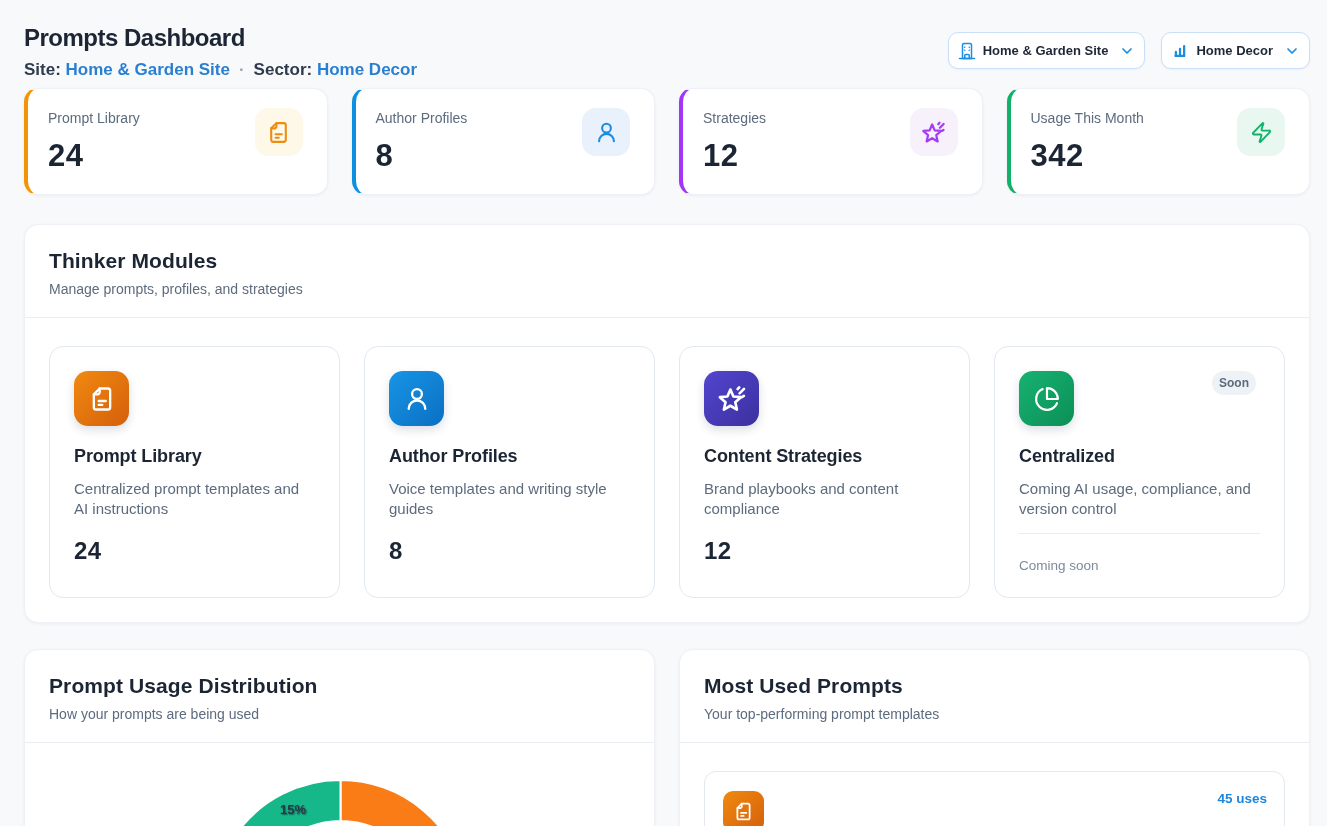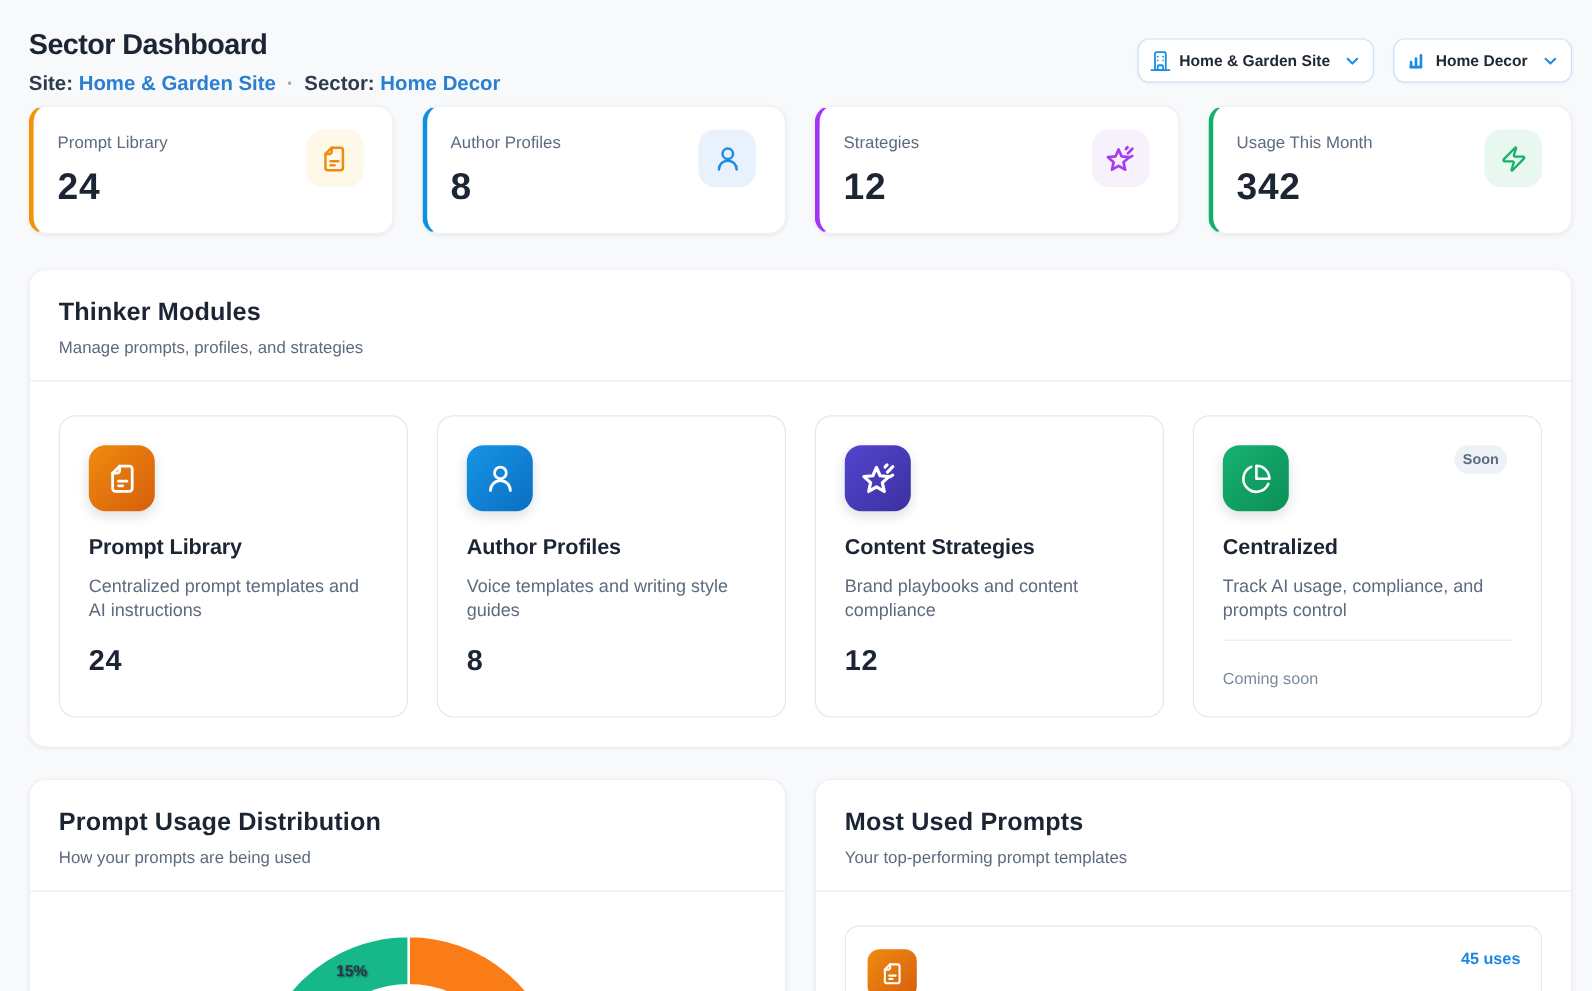--- a/index.html
+++ b/index.html
@@ -91,21 +91,21 @@
 .prow .pt { font-size:16px; font-weight:700; color:#1c2534; }
 .prow .ps { margin-top:8px; font-size:13.5px; color:#5d6b7e; }
 .prow .ps .dot { margin:0 9px; color:#9aa6b5; }
 .prow .uses { margin-left:auto; font-size:13.5px; font-weight:700; color:#1d87e0; margin-top:2px; }
 </style>
 </head>
 <body>
 <div class="page">
   <div class="hdr">
     <div>
-      <h1>Sector Dashboard</h1>
+      <h1>Prompts Dashboard</h1>
       <div class="siterow">Site: <a href="#">Home &amp; Garden Site</a><span class="dot">·</span>Sector: <a href="#">Home Decor</a></div>
     </div>
     <div class="btns">
       <div class="btn">
         <svg width="18" height="18" viewBox="0 0 24 24" fill="none" stroke="#1b8de2" stroke-width="2" stroke-linecap="round" stroke-linejoin="round">
             <path d="M6 22V4a2 2 0 0 1 2-2h8a2 2 0 0 1 2 2v18Z"></path>
             <path d="M2 22h20"></path>
             <path d="M9 7h.01M15 7h.01M9 11h.01M15 11h.01"></path>
             <path d="M9 22v-4a1.5 1.5 0 0 1 1.5-1.5h3A1.5 1.5 0 0 1 15 18v4"></path>
           </svg>
@@ -228,21 +228,21 @@
       </div>
       <div class="mod">
         <div class="mic mgreen">
           <svg width="26" height="26" viewBox="0 0 24 24" fill="none" stroke="#ffffff" stroke-width="2" stroke-linecap="round" stroke-linejoin="round">
               <path d="M21.21 15.89A10 10 0 1 1 8 2.83"></path>
               <path d="M22 12A10 10 0 0 0 12 2v10z"></path>
             </svg>
         </div>
         <div class="soon">Soon</div>
         <h3>Centralized</h3>
-        <div class="desc">Track AI usage, compliance, and prompts control</div>
+        <div class="desc">Coming AI usage, compliance, and version control</div>
         <hr>
         <div class="csoon">Coming soon</div>
       </div>
     </div>
   </div>
 
   <div class="bottom">
     <div class="bcard">
       <div class="bhead">
         <h2>Prompt Usage Distribution</h2>

